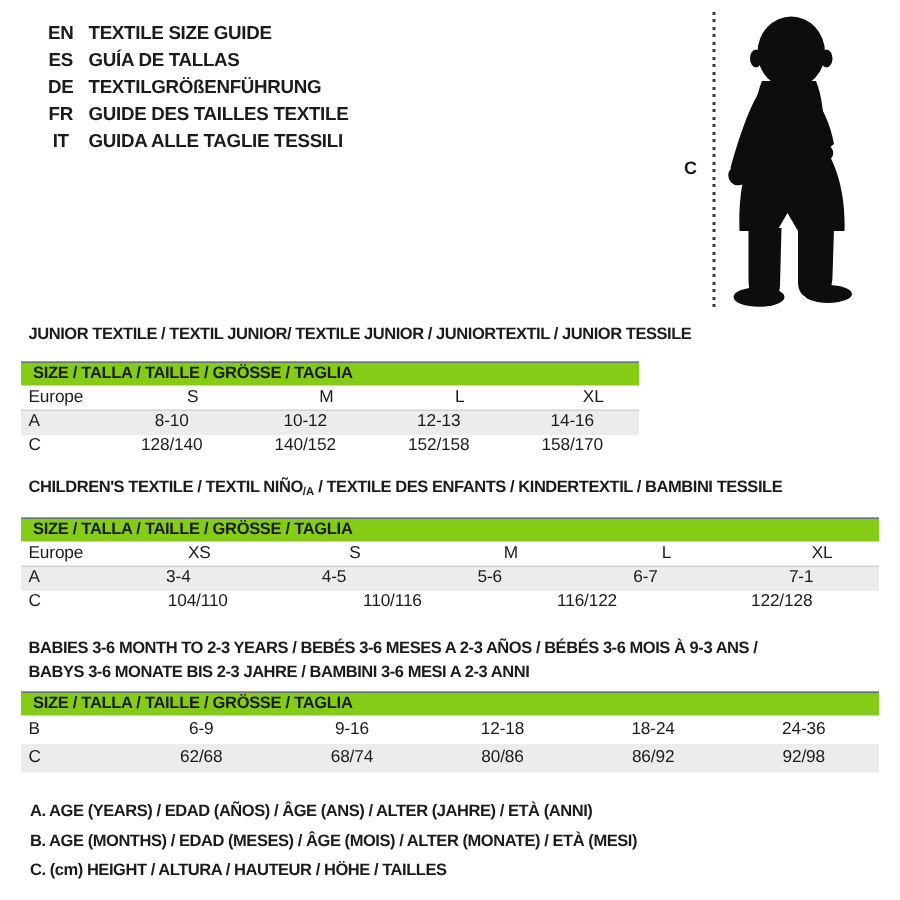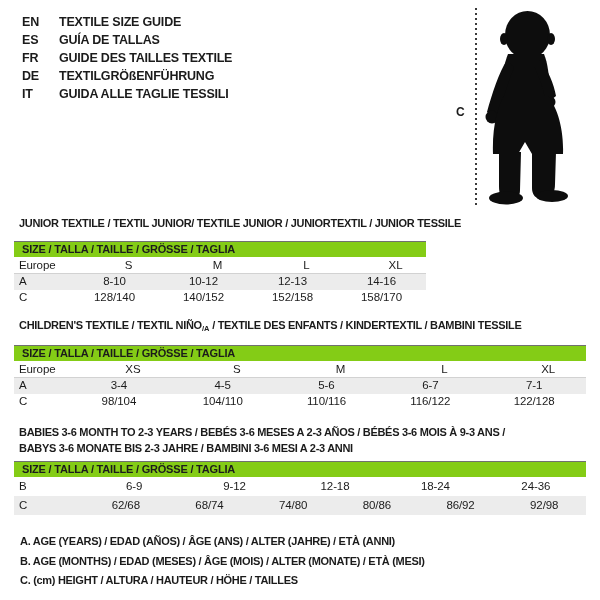--- a/index.html
+++ b/index.html
@@ -6,21 +6,21 @@
   body{
     width:600px;height:600px;background:#ffffff;
     font-family:"Liberation Sans","DejaVu Sans",sans-serif;
     color:#1b1b1b;position:relative;overflow:hidden;
   }
   .page{position:absolute;inset:0;}
 
   
   .lang-block{position:absolute;left:22px;top:13px;}
   .lang-row{display:flex;height:18px;line-height:18px;
-    font-weight:bold;font-size:12.5px;letter-spacing:-0.2px;white-space:nowrap;}
+    font-weight:bold;font-size:12.5px;letter-spacing:-0.2px;white-space:nowrap;text-align:center;}
   .lang-code{width:37px;flex:0 0 37px;}
 
   
   .height-line{position:absolute;left:475px;top:8px;width:2px;height:200px;
     background:repeating-linear-gradient(to bottom,#3a3a3a 0 2px,transparent 2px 5px);}
   .height-label{position:absolute;left:456px;top:105px;font-size:12px;font-weight:bold;}
   .baby{position:absolute;left:480px;top:8px;width:88px;height:198px;}
 
   
   .section-title{position:absolute;font-size:11px;font-weight:bold;
@@ -57,26 +57,26 @@
   <div class="lang-block">
     <div class="lang-row">
       <span class="lang-code">EN</span>
       <span class="lang-label">TEXTILE SIZE GUIDE</span>
     </div>
     <div class="lang-row">
       <span class="lang-code">ES</span>
       <span class="lang-label">GUÍA DE TALLAS</span>
     </div>
     <div class="lang-row">
+      <span class="lang-code">DE</span>
+      <span class="lang-label">TEXTILGRÖßENFÜHRUNG</span>
+    </div>
+    <div class="lang-row">
       <span class="lang-code">FR</span>
       <span class="lang-label">GUIDE DES TAILLES TEXTILE</span>
-    </div>
-    <div class="lang-row">
-      <span class="lang-code">DE</span>
-      <span class="lang-label">TEXTILGRÖßENFÜHRUNG</span>
     </div>
     <div class="lang-row">
       <span class="lang-code">IT</span>
       <span class="lang-label">GUIDA ALLE TAGLIE TESSILI</span>
     </div>
   </div>
 
   <div class="height-line"></div>
   <div class="height-label">C</div>
   <svg class="baby" viewBox="0 0 88 198" aria-hidden="true">
@@ -141,49 +141,47 @@
     <div class="trow shade">
       <span class="lbl">A</span>
       <span class="cell">3-4</span>
       <span class="cell">4-5</span>
       <span class="cell">5-6</span>
       <span class="cell">6-7</span>
       <span class="cell">7-1</span>
     </div>
     <div class="trow">
       <span class="lbl">C</span>
-      <span class="cell">98/104</span>
       <span class="cell">104/110</span>
       <span class="cell">110/116</span>
       <span class="cell">116/122</span>
       <span class="cell">122/128</span>
     </div>
   </div>
 
   <div class="section-title" id="babies-title">
     <div>BABIES 3-6 MONTH TO 2-3 YEARS / BEBÉS 3-6 MESES A 2-3 AÑOS / BÉBÉS 3-6 MOIS À 9-3 ANS /</div>
     <div>BABYS 3-6 MONATE BIS 2-3 JAHRE / BAMBINI 3-6 MESI A 2-3 ANNI</div>
   </div>
   <div class="tbl big" id="babies-table">
     <div class="tbl-head">
       <span>SIZE / TALLA / TAILLE / GRÖSSE / TAGLIA</span>
     </div>
     <div class="trow">
       <span class="lbl">B</span>
       <span class="cell">6-9</span>
-      <span class="cell">9-12</span>
+      <span class="cell">9-16</span>
       <span class="cell">12-18</span>
       <span class="cell">18-24</span>
       <span class="cell">24-36</span>
     </div>
     <div class="trow shade">
       <span class="lbl">C</span>
       <span class="cell">62/68</span>
       <span class="cell">68/74</span>
-      <span class="cell">74/80</span>
       <span class="cell">80/86</span>
       <span class="cell">86/92</span>
       <span class="cell">92/98</span>
     </div>
   </div>
 
   <div class="footnotes">
     <div>A. AGE (YEARS) / EDAD (AÑOS) / ÂGE (ANS) / ALTER (JAHRE) / ETÀ (ANNI)</div>
     <div>B. AGE (MONTHS) / EDAD (MESES) / ÂGE (MOIS) / ALTER (MONATE) / ETÀ (MESI)</div>
     <div>C. (cm) HEIGHT / ALTURA / HAUTEUR / HÖHE / TAILLES</div>

